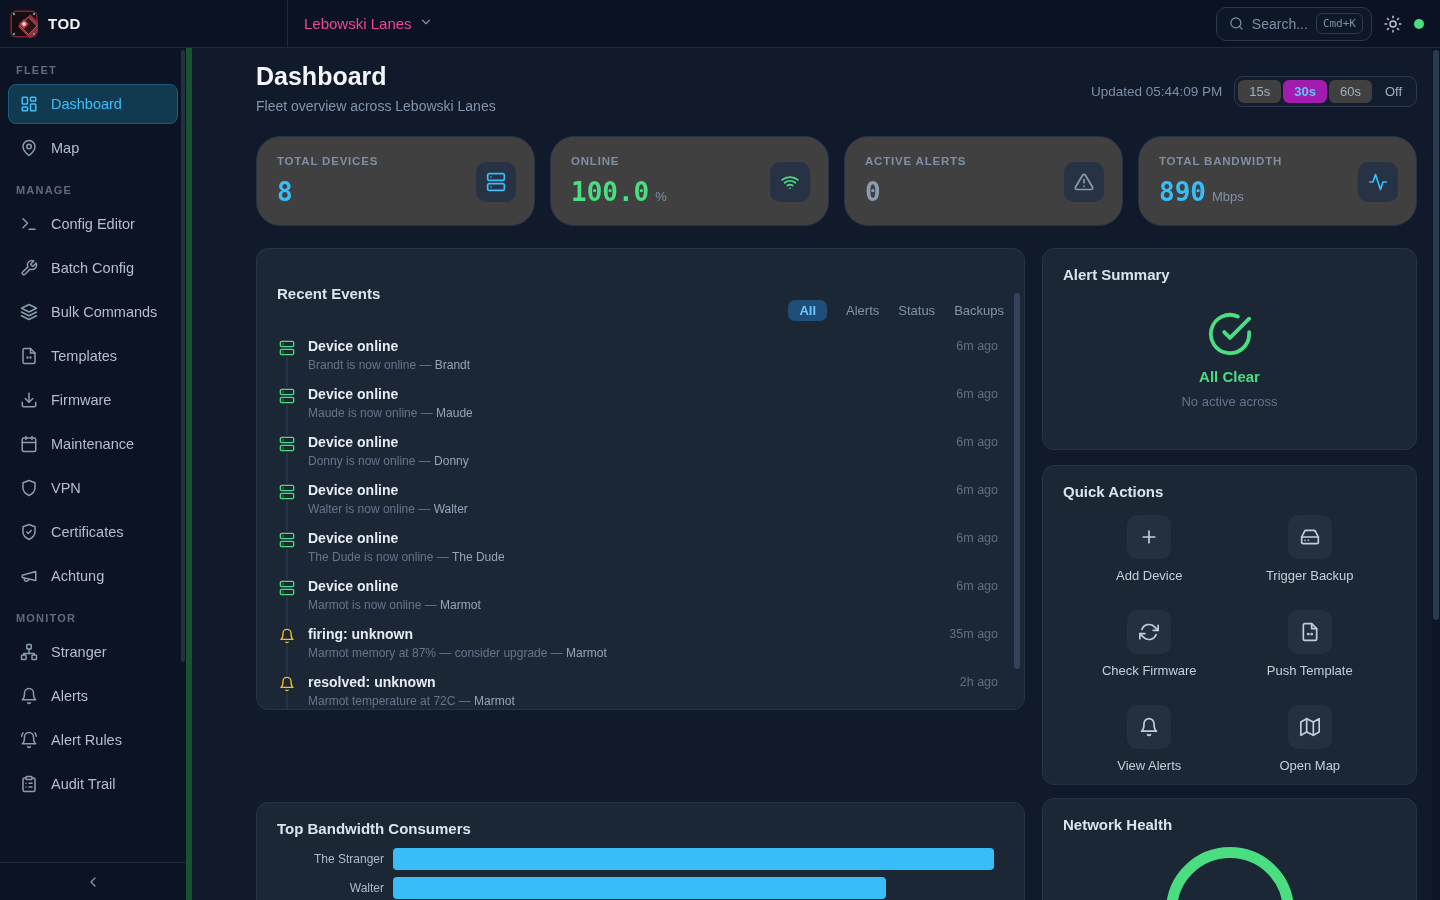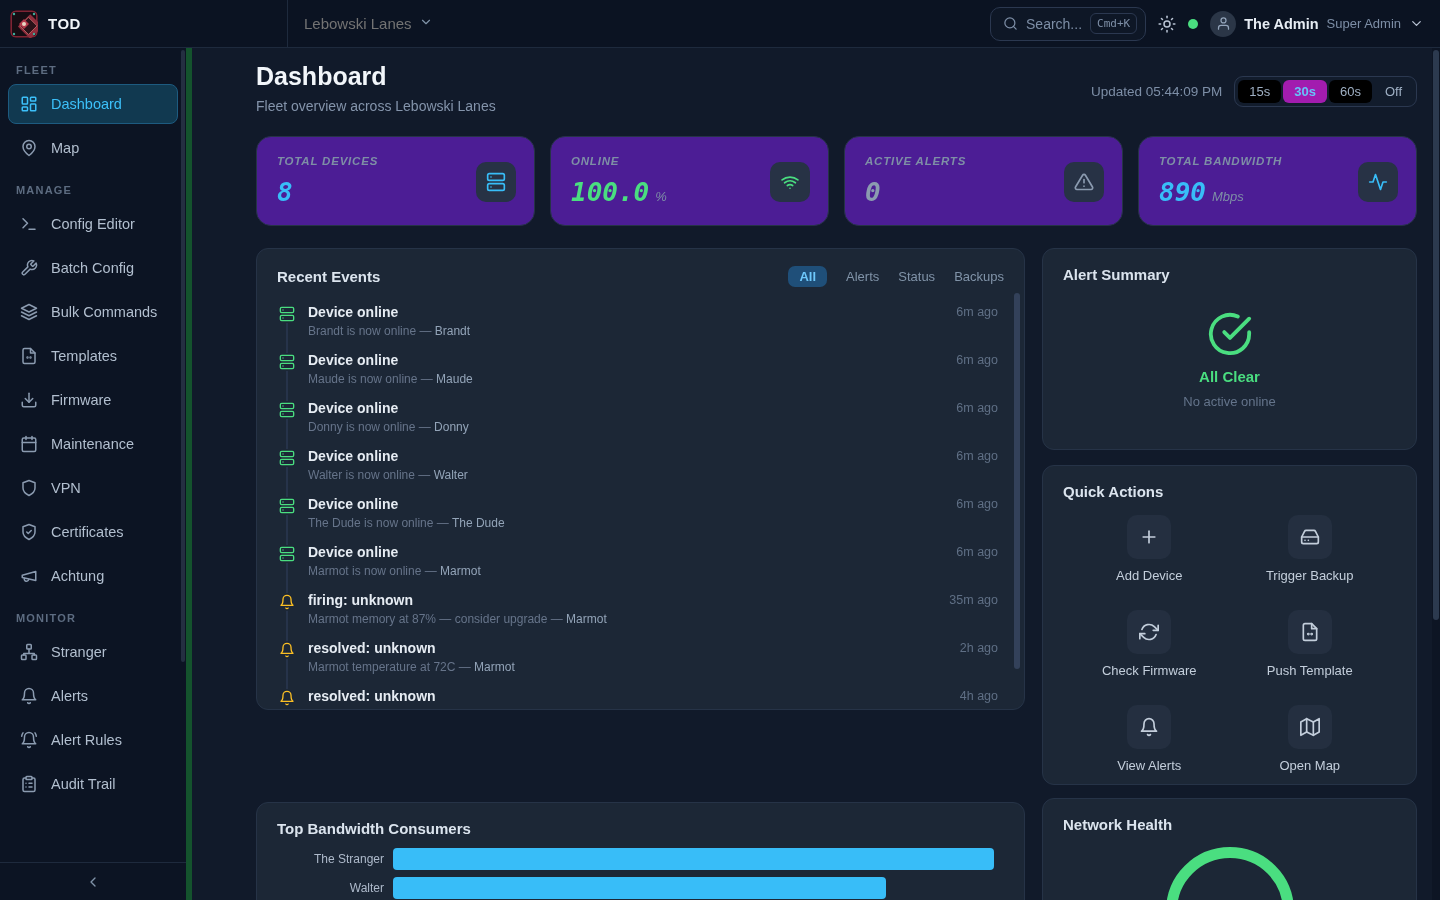--- a/index.html
+++ b/index.html
@@ -8,21 +8,21 @@
   svg { display:block; }
   .ic { stroke:currentColor; fill:none; stroke-width:2; stroke-linecap:round; stroke-linejoin:round; }
 
   
   .topbar { position:absolute; left:0; top:0; width:1440px; height:48px; background:#0b1322;
     border-bottom:1px solid #1e2a3d; display:flex; align-items:center; z-index:20; }
   .brand { width:288px; height:48px; display:flex; align-items:center; gap:10px; padding-left:10px;
     border-right:1px solid #1e2a3d; flex:none; }
   .logo { width:28px; height:28px; border-radius:6px; overflow:hidden; flex:none; }
   .brand-name { color:#f1f5f9; font-weight:700; font-size:15px; letter-spacing:.5px; }
-  .org { display:flex; gap:7px; margin-left:16px; color:#737373; font-size:15px; font-weight:500; cursor:pointer; }
+  .org { display:flex; gap:7px; margin-left:16px; color:#ec4899; font-size:15px; font-weight:500; cursor:pointer; }
   .org .chev { color:#8093a8; }
   .top-right { margin-left:auto; display:flex; align-items:center; gap:12px; padding-right:16px; }
   .search-pill { display:flex; align-items:center; gap:8px; height:34px; padding:0 8px 0 12px;
     border:1px solid #2b3850; border-radius:10px; background:#0e1726; color:#7d8ea6; cursor:pointer; }
   .search-pill .ph { font-size:14px; }
   .kbd { font-size:11px; border:1px solid #2b3850; border-radius:6px; padding:3px 6px; color:#7d8ea6;
     font-family:"DejaVu Sans Mono", monospace; }
   .icon-btn { color:#b9c4d4; cursor:pointer; display:flex; align-items:center; }
   .status-dot { width:10px; height:10px; border-radius:50%; background:#4ade80; }
   .user-chip { display:flex; align-items:center; gap:8px; cursor:pointer; }
@@ -47,40 +47,40 @@
 
   
   .page-head { position:absolute; left:256px; top:62px; }
   .page-title { color:#f2f6fa; font-size:25px; font-weight:700; }
   .page-sub { color:#8494ab; font-size:14px; margin-top:7px; }
   .head-right { position:absolute; right:23px; top:76px; display:flex; align-items:center; gap:12px; }
   .updated { color:#7d8ea6; font-size:13.5px; }
   .seg { display:flex; align-items:center; border:1px solid #2b3850; background:#121c2c; border-radius:9px; padding:3px; gap:2px; }
   .seg button { border:none; background:transparent; color:#9fb0c4; font-size:13px; padding:4px 11px; border-radius:6px;
     font-family:inherit; cursor:pointer; }
-  .seg button.dim { background:#000000; }
+  .seg button.dim { background:#404040; }
   .seg button.on { background:#a21caf; color:#67c3f9; font-weight:600; }
 
   .stats { position:absolute; left:256px; top:136px; width:1161px; display:flex; gap:15px; }
-  .stat-card { flex:1; height:90px; background:#4c1d95; border:1px solid #263347; border-radius:15px; position:relative;font-style:italic; }
+  .stat-card { flex:1; height:90px; background:#404040; border:1px solid #263347; border-radius:24px; position:relative; }
   .stat-label { position:absolute; left:20px; top:18px; font-size:11.5px; letter-spacing:.8px; color:#7e8fa6; font-weight:600; }
   .stat-value-row { position:absolute; left:20px; top:40px; display:flex; align-items:baseline; gap:6px; }
   .stat-value { font-family:"DejaVu Sans Mono", monospace; font-weight:700; font-size:26px; }
   .stat-suffix { color:#7e8fa6; font-size:13px; }
   .stat-icon-tile { position:absolute; right:18px; top:25px; width:40px; height:40px; border-radius:10px;
     background:#273245; display:flex; align-items:center; justify-content:center; }
 
   .panel { background:#1c2736; border:1px solid #263347; border-radius:12px; position:absolute; }
   .panel-title { color:#dbe4ee; font-size:15px; font-weight:600; }
 
   
   .events { left:256px; top:248px; width:769px; height:462px; overflow:hidden; }
   .events-head { display:flex; align-items:center; padding:17px 20px 10px 20px; }
   .tabs { margin-left:auto; display:flex; align-items:center; gap:19px; }
-  .tab { color:#8093a8; font-size:13px; cursor:pointer; }
+  .tab { color:#8093a8; font-size:13px; cursor:pointer;margin-top:34px; }
   .tab.on { background:#1f4f79; color:#6ec8fb; padding:3px 11px; border-radius:7px; font-weight:600; }
   .evt-list { position:relative; margin:6px 20px 0 22px; }
   .evt-line { position:absolute; left:7px; top:14px; width:2px; height:388px; background:#26334a; }
   .evt-row { position:relative; height:48px; }
   .evt-ic { position:absolute; left:0; top:2px; background:#1c2736; padding:1px 0; }
   .evt-body { margin-left:29px; }
   .evt-title { color:#e6ecf3; font-size:14px; font-weight:600; padding-top:1px; }
   .evt-sub { color:#66748a; font-size:12px; margin-top:4px; }
   .evt-sub .dev { color:#93a4b8; }
   .evt-time { position:absolute; right:6px; top:2px; color:#5f6f85; font-size:12.5px; }
@@ -166,35 +166,20 @@
           <line x1="12" y1="20.5" x2="12" y2="22.5"></line>
         <line x1="4.6" y1="4.6" x2="6" y2="6"></line>
           <line x1="18" y1="18" x2="19.4" y2="19.4"></line>
         <line x1="1.5" y1="12" x2="3.5" y2="12"></line>
           <line x1="20.5" y1="12" x2="22.5" y2="12"></line>
         <line x1="4.6" y1="19.4" x2="6" y2="18"></line>
           <line x1="18" y1="6" x2="19.4" y2="4.6"></line>
       </svg>
     </span>
     <span class="status-dot"></span>
-    <div class="user-chip">
-      <span class="avatar">
-        <svg class="ic" width="15" height="15" viewBox="0 0 24 24">
-            <path d="M20 21v-2a4 4 0 0 0-4-4H8a4 4 0 0 0-4 4v2"></path>
-            <circle cx="12" cy="7" r="4"></circle>
-          </svg>
-      </span>
-      <span class="user-name">The Admin</span>
-      <span class="user-role">Super Admin</span>
-      <span class="chev icon-btn">
-        <svg class="ic" width="15" height="15" viewBox="0 0 24 24">
-            <polyline points="6 9 12 15 18 9"></polyline>
-          </svg>
-      </span>
-    </div>
   </div>
 </header>
 
 <nav class="sidebar">
   <div class="sec-label">FLEET</div>
 
   <div class="nav-item active">
     <span class="nicon">
         <svg class="ic" width="18" height="18" viewBox="0 0 24 24">
           <rect x="3" y="3" width="7" height="9" rx="1"></rect>
@@ -587,21 +572,21 @@
     <span class="panel-title">Alert Summary</span>
   </div>
   <div class="as-center">
     <span style="color:#4ade80;">
       <svg class="ic" width="46" height="46" viewBox="0 0 24 24">
           <path d="M22 11.08V12a10 10 0 1 1-5.93-9.14"></path>
           <polyline points="22 4 12 14.01 9 11.01"></polyline>
         </svg>
     </span>
     <div class="as-status">All Clear</div>
-    <div class="as-sub">No active online</div>
+    <div class="as-sub">No active across</div>
   </div>
 </section>
 
 <section class="panel quick">
   <div class="panel-pad">
     <span class="panel-title">Quick Actions</span>
   </div>
   <div class="qa-grid">
     <div class="qa">
       <span class="qa-tile">

